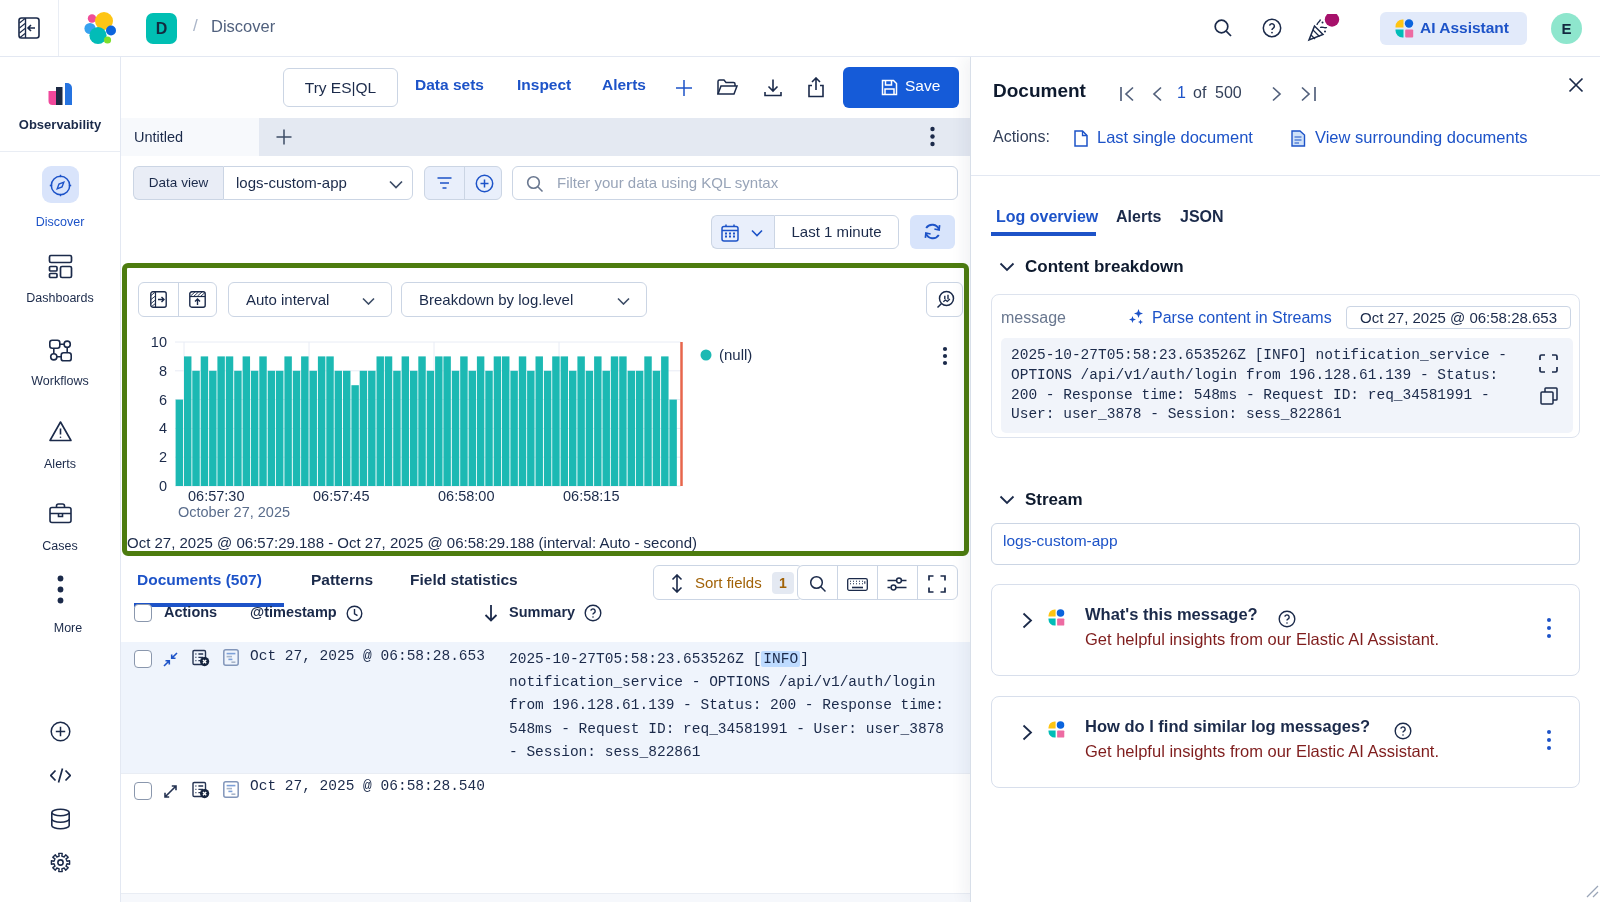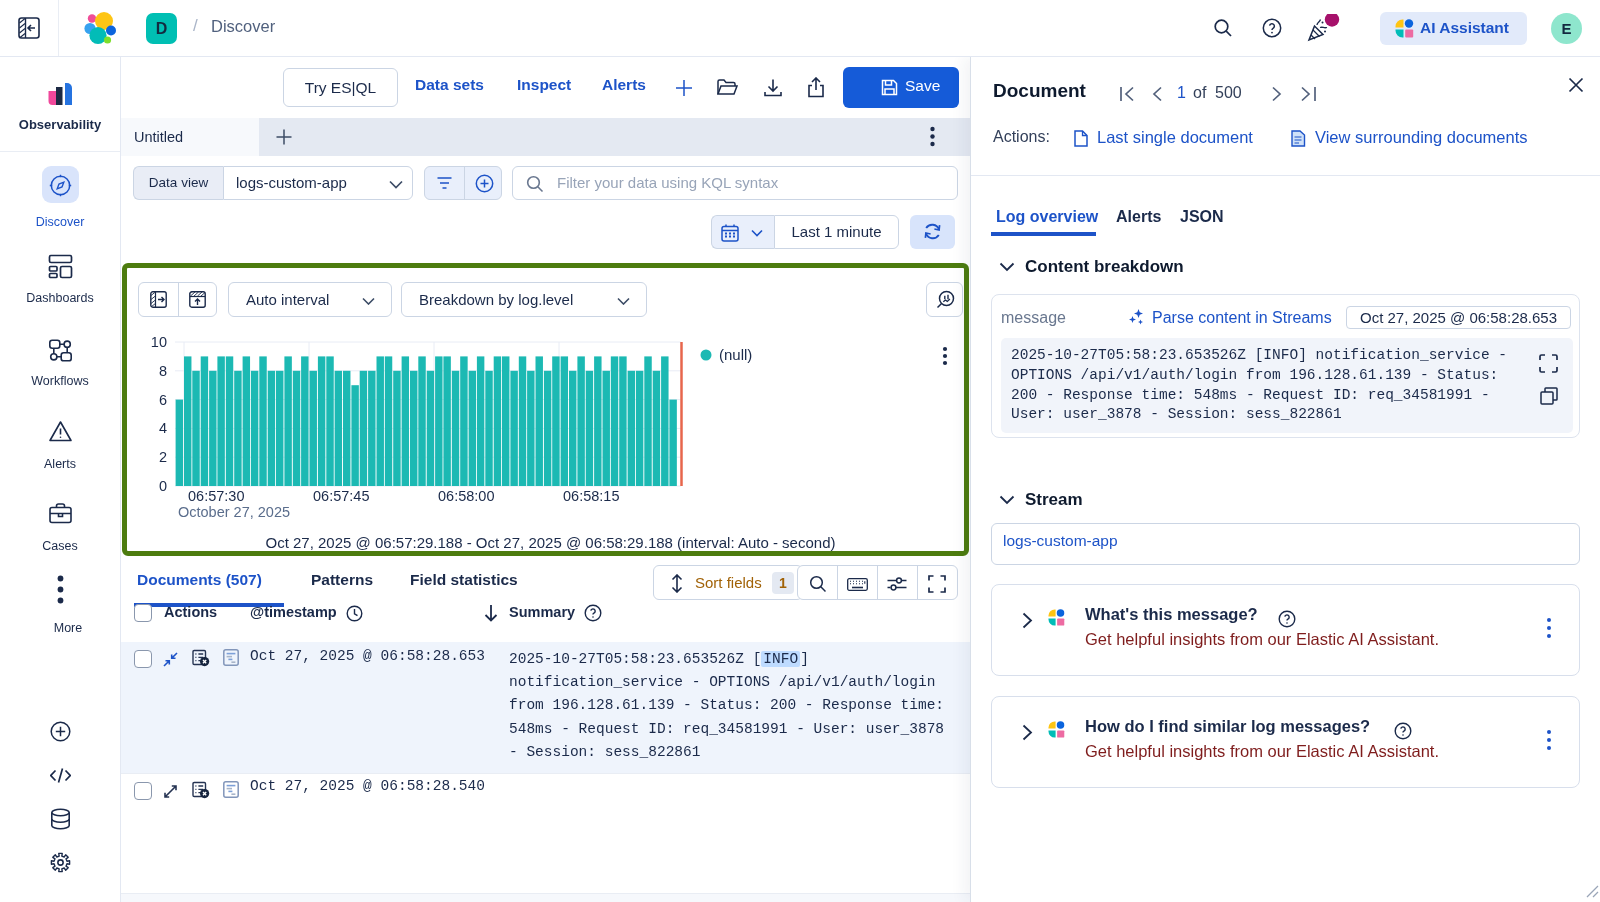--- a/index.html
+++ b/index.html
@@ -60,21 +60,21 @@
 .refresh-btn { position:absolute; left:789px; top:158px; width:45px; height:34px; background:#d8e4fb;
   border-radius:6px; }
 
 #chartpanel { position:absolute; left:1px; top:206px; width:847px; height:293px;
   border:5px solid #4d7c0f; border-radius:6px; }
 .ctl-group { position:absolute; left:11px; top:14px; width:79px; height:35px; background:#fff;
   border:1px solid #cbd5e4; border-radius:6px; }
 .ctl-group .mid { position:absolute; left:39px; top:0; width:1px; height:33px; background:#cbd5e4; }
 .sel { position:absolute; top:14px; height:35px; background:#fff; border:1px solid #cbd5e4;
   border-radius:6px; color:#1b2a4a; font-size:15px; line-height:33px; }
-.caption { position:absolute; left:0; top:266px; width:847px; text-align:center; color:#1b2a4a; font-size:15px; }
+.caption { position:absolute; left:0; top:266px; width:847px; color:#1b2a4a; font-size:15px; }
 
 #docs { position:absolute; left:0; top:498px; width:849px; height:347px; }
 .doc-tab { position:absolute; top:16px; font-size:15.5px; font-weight:bold; color:#1b2a4a; }
 .sort-btn { position:absolute; left:532px; top:10px; width:150px; height:35px; background:#fff;
   border:1px solid #cbd5e4; border-radius:6px; color:#a16207; font-size:15px; }
 .grid-icons { position:absolute; left:676px; top:10px; width:161px; height:35px; background:#fff;
   border:1px solid #cbd5e4; border-radius:6px; }
 .grid-icons .mid { position:absolute; top:0; width:1px; height:33px; background:#cbd5e4; }
 .hdr-row { position:absolute; left:0; top:46px; width:849px; height:28px; color:#1b2a4a;
   font-weight:bold; font-size:14.5px; }

